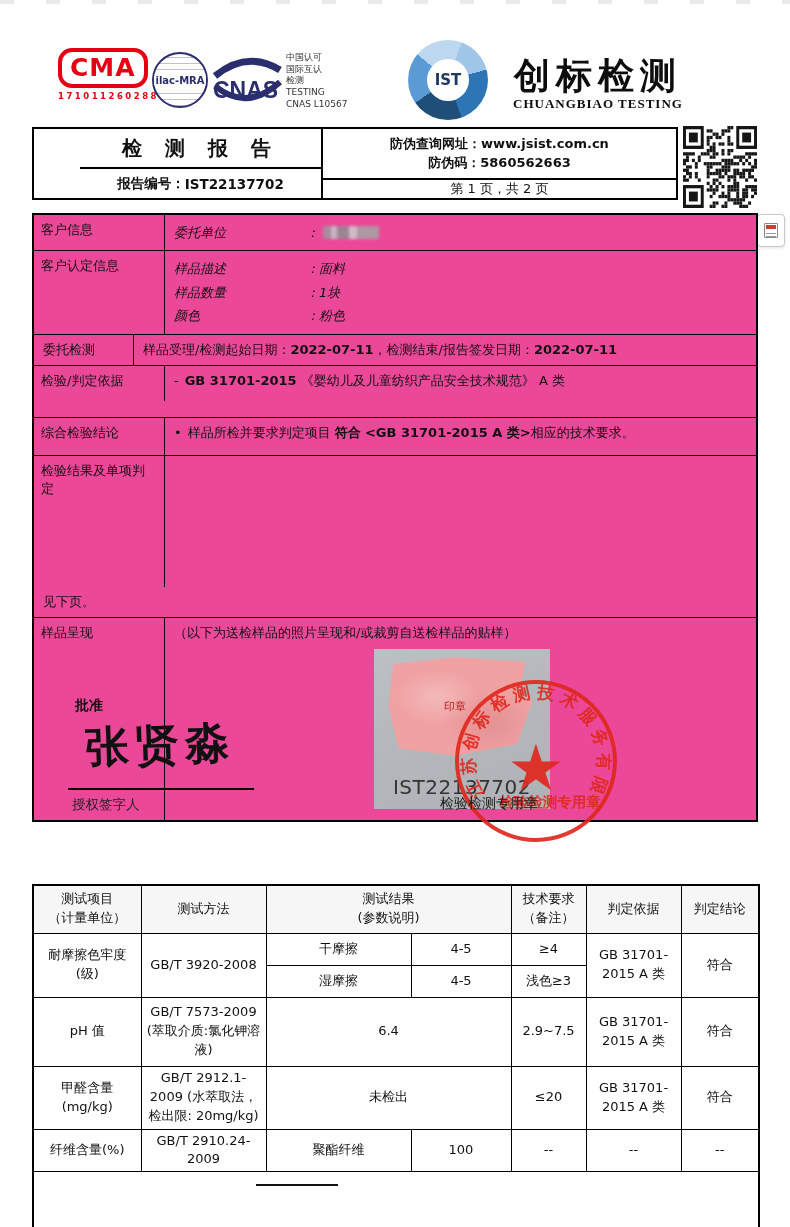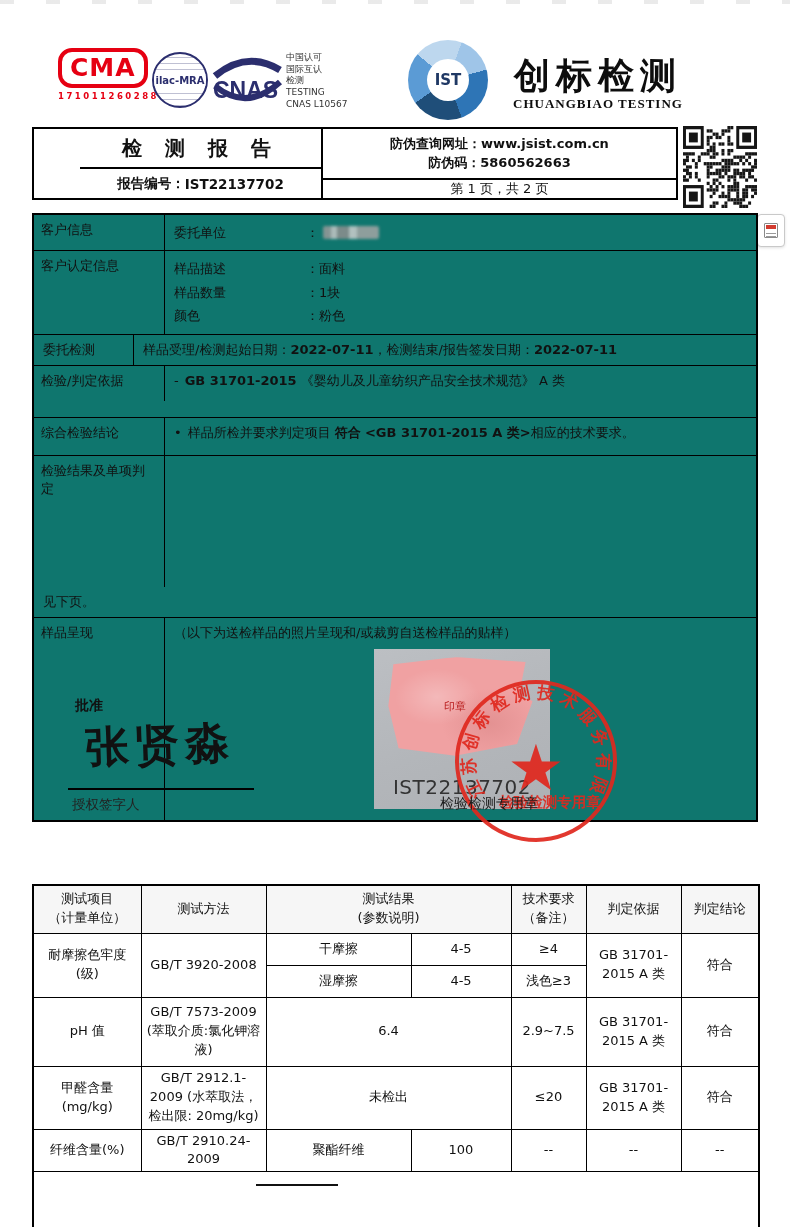--- a/index.html
+++ b/index.html
@@ -49,26 +49,26 @@
 
   .float-btn { position:absolute; left:757px; top:214px; width:28px; height:33px; background:#fff;
     border:1px solid #c9c9c9; border-radius:4px; box-shadow:0 1px 3px rgba(0,0,0,.12);
     display:flex; align-items:center; justify-content:center; cursor:pointer; }
   .float-glyph { width:14px; height:15px; border:1px solid #8a8a8a; border-radius:1px; position:relative; }
   .float-glyph::before { content:""; position:absolute; left:1px; right:1px; top:1px; height:4px; background:#d23b2f; }
   .float-glyph::after { content:""; position:absolute; left:1px; right:1px; top:7px; height:6px;
     background:repeating-linear-gradient(0deg,#9a9a9a 0 1px,transparent 1px 3px); }
 
   
-  .info-table { position:absolute; left:32px; top:213px; width:726px; border:2px solid #000; background:#0f766e; font-size:13px; }
+  .info-table { position:absolute; left:32px; top:213px; width:726px; border:2px solid #000; background:#ec4899; font-size:13px; }
   .irow { display:flex; border-top:1px solid #000; }
   .irow:first-child { border-top:none; }
   .ilabel { width:131px; flex:0 0 131px; border-right:1px solid #000; padding:6px 7px; }
   .icontent { flex:1; padding:6px 9px; }
-  .field-line { display:flex; line-height:1.8; }
+  .field-line { display:flex; line-height:1.8;font-style:italic; }
   .fname { width:132px; flex:0 0 132px; }
   .redact { display:inline-block; width:56px; height:13px; margin-top:5px; margin-left:4px; border-radius:2px;
     background:linear-gradient(90deg,#9a9a9a 0 8px,#c8c8c8 8px 14px,#8f8f8f 14px 26px,#cfcfcf 26px 34px,#a5a5a5 34px 56px);
     filter:blur(1.6px); opacity:.85; }
   .subcell { width:100px; flex:0 0 100px; border-right:1px solid #000; padding:6px 9px; }
   .nowrap-line { white-space:nowrap; }
   b.inl { font-weight:bold; }
   .bullet { margin-right:6px; }
 
   .sample-photo { position:relative; width:176px; height:160px; margin:7px 0 0 200px;

